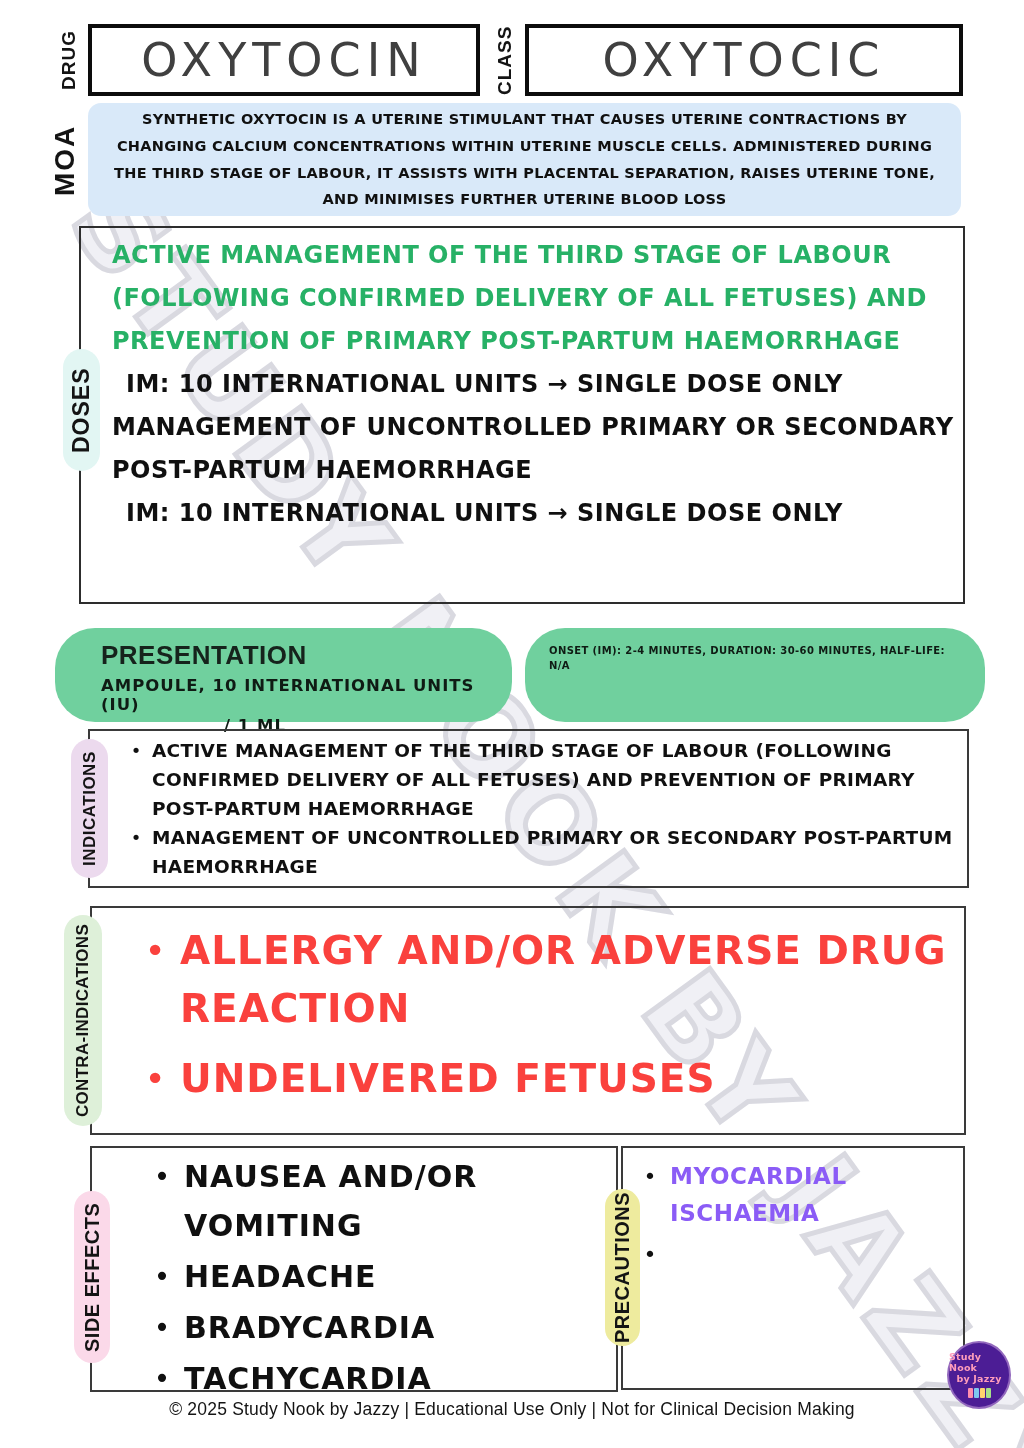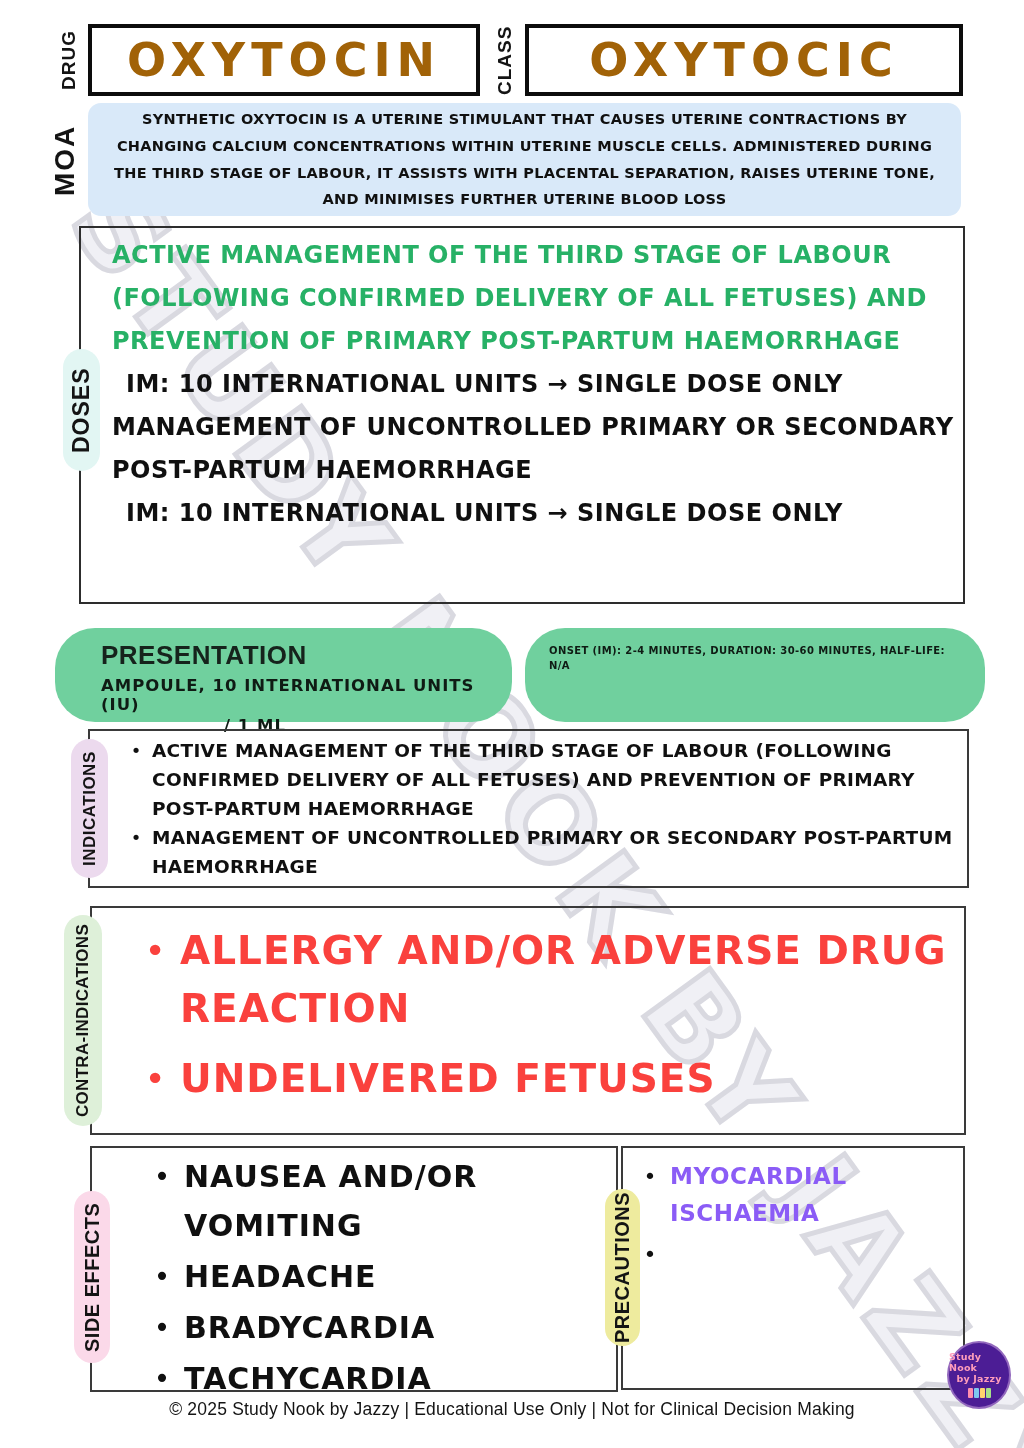--- a/index.html
+++ b/index.html
@@ -31,21 +31,21 @@
   .pill { position:absolute; z-index:4; border-radius:19px; }
   .frame { position:absolute; border:2px solid #3a3a3a; background:transparent; z-index:2; }
   .hand { font-weight:700; color:#101010; }
   .z2 { position:absolute; z-index:2; }
   
   .hdr-box {
     position:absolute; z-index:2; border:4px solid #0c0c0c; background:#ffffff;
     display:flex; align-items:center; justify-content:center;
   }
   .hdr-title {
-    font-weight:700; font-size:46px; letter-spacing:6px; color:#a16207;
+    font-weight:400; font-size:46px; letter-spacing:6px; color:#404040;
   }
   .drug-lab  { left:52px; top:25px; width:34px; height:70px; font-size:19px; letter-spacing:1px; }
   .drug-box  { left:88px; top:24px; width:392px; height:72px; }
   .class-lab { left:488px; top:25px; width:34px; height:70px; font-size:19px; letter-spacing:1px; }
   .class-box { left:525px; top:24px; width:438px; height:72px; }
   
   .moa-lab { left:44px; top:104px; width:42px; height:112px; font-size:28px; letter-spacing:2px; }
   .moa-box {
     left:88px; top:103px; width:873px; height:113px;
     background:#d9e9f9; border-radius:13px;

